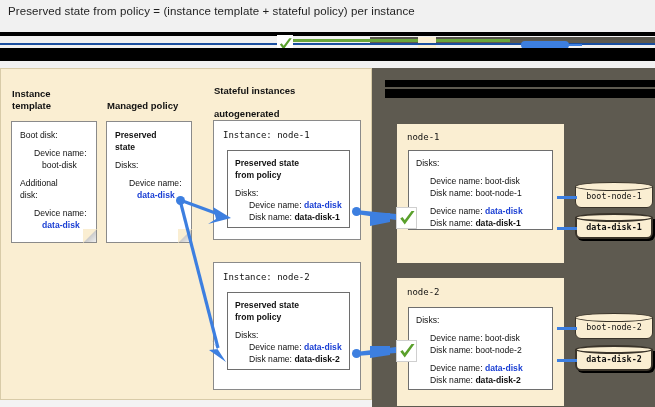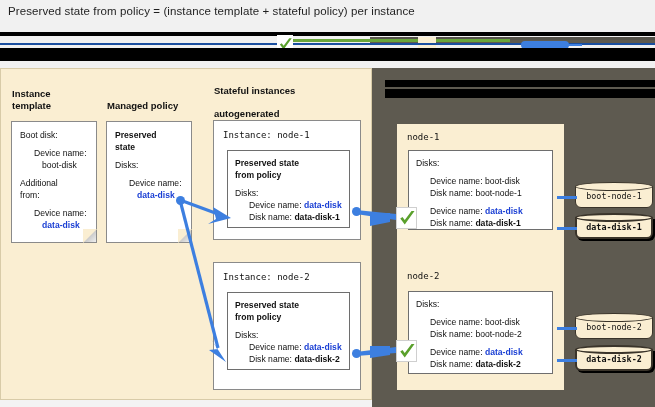--- a/index.html
+++ b/index.html
@@ -131,21 +131,21 @@
   </div>
 
   <div class="codebox" style="left:11px;top:121px;width:86px;height:122px;">
     <div class="pad">
       <span class="ln">Boot disk:</span>
       <span class="gap"></span>
       <span class="ln ind1">Device name:</span>
       <span class="ln ind2">boot-disk</span>
       <span class="gap"></span>
       <span class="ln">Additional</span>
-      <span class="ln">from:</span>
+      <span class="ln">disk:</span>
       <span class="gap"></span>
       <span class="ln ind1">Device name:</span>
       <span class="ln ind2 blue">data-disk</span>
     </div>
     <div class="fold"></div>
   </div>
 
   <div class="hdr" style="left:107px;top:100px;">Managed policy</div>
 
   <div class="codebox" style="left:106px;top:121px;width:86px;height:122px;">
@@ -208,21 +208,21 @@
         <span class="gap"></span>
         <span class="ln ind1"><span>Device name:</span> <span>boot-disk</span></span>
         <span class="ln ind1"><span>Disk name:</span> <span>boot-node-1</span></span>
         <span class="gap"></span>
         <span class="ln ind1"><span>Device name:</span> <span class="blue">data-disk</span></span>
         <span class="ln ind1"><span>Disk name:</span> <span class="b">data-disk-1</span></span>
       </div>
     </div>
   </div>
 
-  <div class="nodebox" style="left:397px;top:262px;width:167px;height:128px;">
+  <div class="nodebox" style="left:397px;top:278px;width:167px;height:128px;">
     <div class="nodelabel" style="left:10px;top:9px;">node-2</div>
     <div class="codebox" style="left:11px;top:29px;width:145px;height:83px;border-color:#6e6e6e;">
       <div class="pad" style="padding:6px 7px;">
         <span class="ln">Disks:</span>
         <span class="gap"></span>
         <span class="ln ind1"><span>Device name:</span> <span>boot-disk</span></span>
         <span class="ln ind1"><span>Disk name:</span> <span>boot-node-2</span></span>
         <span class="gap"></span>
         <span class="ln ind1"><span>Device name:</span> <span class="blue">data-disk</span></span>
         <span class="ln ind1"><span>Disk name:</span> <span class="b">data-disk-2</span></span>

